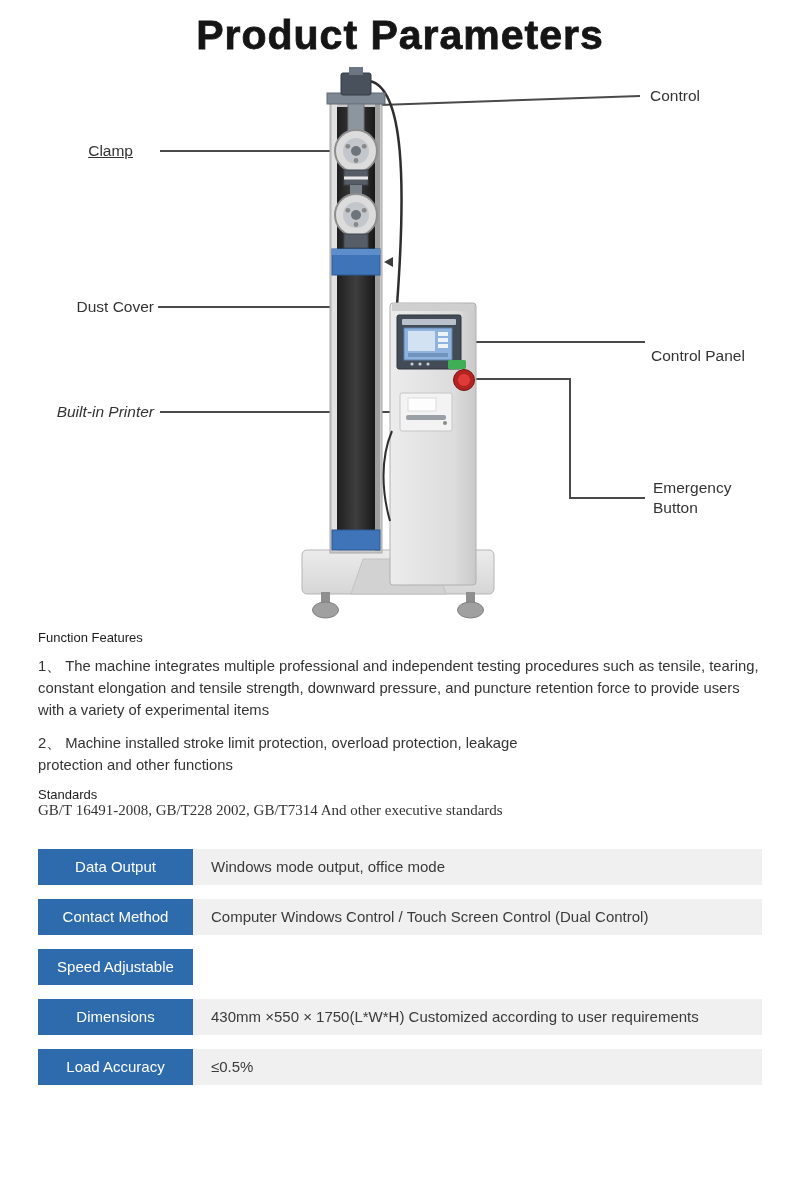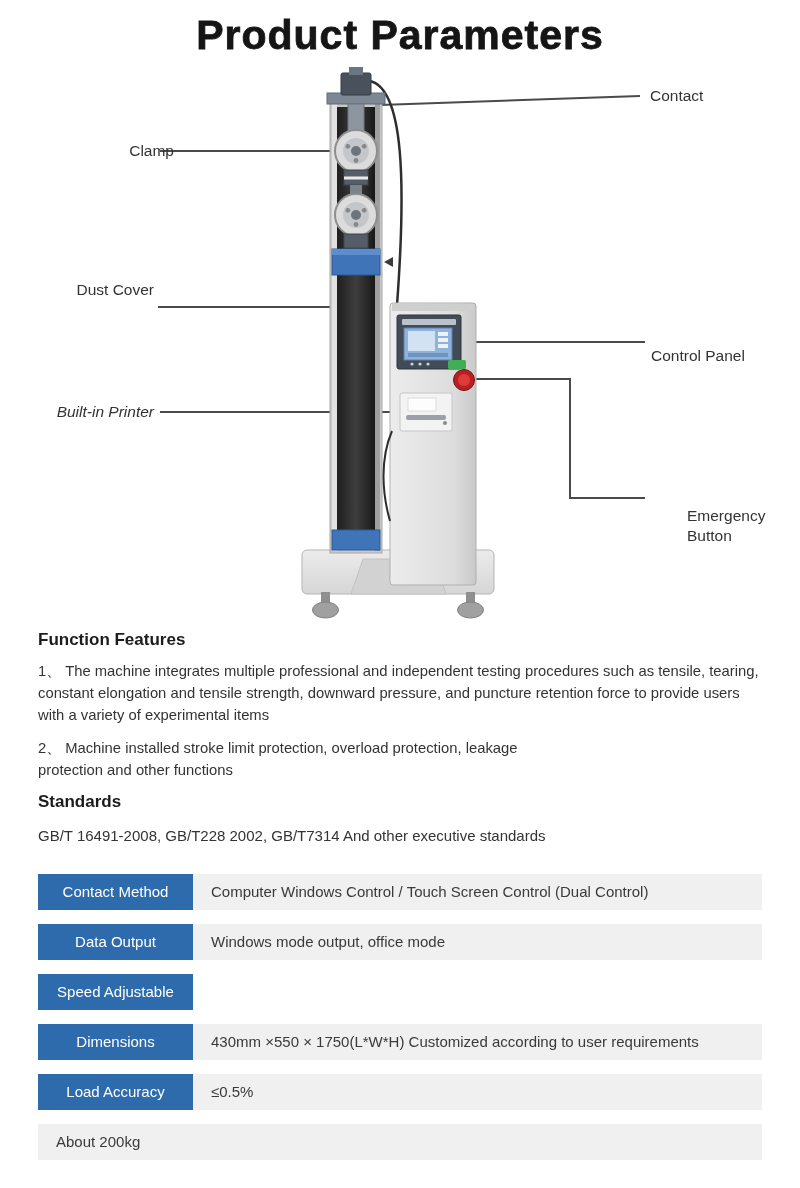--- a/index.html
+++ b/index.html
@@ -32,44 +32,44 @@
     margin-top: 4px;
   }
   .diagram svg { position: absolute; left: 0; top: 0; }
   .callout {
     position: absolute;
     font-size: 15.5px;
     color: #333;
     white-space: nowrap;
   }
   .callout-sensor           { left: 650px; top: 24px; }
-  .callout-clamp            { right: 626px; top: 79px; }
-  .callout-dust-cover       { right: 646px; top: 218px; }
+  .callout-clamp            { right: 667px; top: 79px; text-decoration: underline; }
+  .callout-dust-cover       { right: 646px; top: 235px; }
   .callout-control-panel    { left: 651px; top: 284px; }
   .callout-built-in-printer { right: 646px; top: 340px; font-style: italic; }
-  .callout-emergency-button { left: 687px; top: 415px; width: 105px; white-space: normal; line-height: 1.3; margin-top: 28px; }
+  .callout-emergency-button { left: 653px; top: 415px; width: 105px; white-space: normal; line-height: 1.3; }
   .content { padding: 0 38px; }
   .section-heading {
-    font-size: 17px;
-    font-weight: 700;
+    font-size: 13px;
+    font-weight: 400;
     color: #1c1c1c;
   }
   .features-heading { margin-top: 2px; }
   .feature {
     margin-top: 10px;
     font-size: 14.8px;
     line-height: 1.5;
     color: #333;
     white-space: pre-line;
   }
   .standards-heading { margin-top: 11px; }
   .standards-text {
-    margin-top: 15px;
     font-size: 15px;
     color: #333;
+    font-family: Liberation Serif, serif;
   }
   .spec-table { margin-top: 30px; }
   .spec-row {
     display: flex;
     height: 36px;
     margin-bottom: 14px;
   }
   .spec-label {
     width: 155px;
     background: var(--accent-blue, #2e6bad);
@@ -212,57 +212,56 @@
           <rect x="400" y="330" width="52" height="38" rx="2" fill="#f3f3f3" stroke="#c6c6c6"></rect>
           <rect x="408" y="335" width="28" height="13" fill="#fdfdfd" stroke="#dcdcdc"></rect>
           <rect x="406" y="352" width="40" height="5" rx="2" fill="#9aa0a6"></rect>
           <circle cx="445" cy="360" r="2" fill="#8a8a8a"></circle>
         </g>
 
         <path d="M 392 368 C 380 396 382 430 390 458" stroke="#2e2e2e" stroke-width="2" fill="none"></path>
       </g>
     </svg>
 
-    <div class="callout callout-sensor">Contact</div>
+    <div class="callout callout-sensor">Control</div>
     <div class="callout callout-clamp">Clamp</div>
     <div class="callout callout-dust-cover">Dust Cover</div>
     <div class="callout callout-control-panel">Control Panel</div>
     <div class="callout callout-built-in-printer">Built-in Printer</div>
     <div class="callout callout-emergency-button">Emergency Button</div>
   </div>
 
   <div class="content">
 
     <h2 class="section-heading features-heading">Function Features</h2>
     <p class="feature">1、 The machine integrates multiple professional and independent testing procedures such as tensile, tearing, constant elongation and tensile strength, downward pressure, and puncture retention force to provide users with a variety of experimental items</p>
     <p class="feature">2、 Machine installed stroke limit protection, overload protection, leakage
 protection and other functions</p>
 
     <h2 class="section-heading standards-heading">Standards</h2>
     <p class="standards-text">GB/T 16491-2008, GB/T228 2002, GB/T7314 And other executive standards</p>
 
     <div class="spec-table">
       <div class="spec-row">
+        <div class="spec-label">Data Output</div>
+        <div class="spec-value">Windows mode output, office mode</div>
+      </div>
+      <div class="spec-row">
         <div class="spec-label">Contact Method</div>
         <div class="spec-value">Computer Windows Control / Touch Screen Control (Dual Control)</div>
       </div>
       <div class="spec-row">
-        <div class="spec-label">Data Output</div>
-        <div class="spec-value">Windows mode output, office mode</div>
-      </div>
-      <div class="spec-row">
         <div class="spec-label">Speed Adjustable</div>
       </div>
       <div class="spec-row">
         <div class="spec-label">Dimensions</div>
         <div class="spec-value">430mm ×550 × 1750(L*W*H) Customized according to user requirements</div>
       </div>
       <div class="spec-row">
         <div class="spec-label">Load Accuracy</div>
         <div class="spec-value">≤0.5%</div>
       </div>
       <div class="spec-row">
-        <div class="spec-value">About 200kg</div>
       </div>
     </div>
 
   </div>
 </div>
 
 </body></html>

